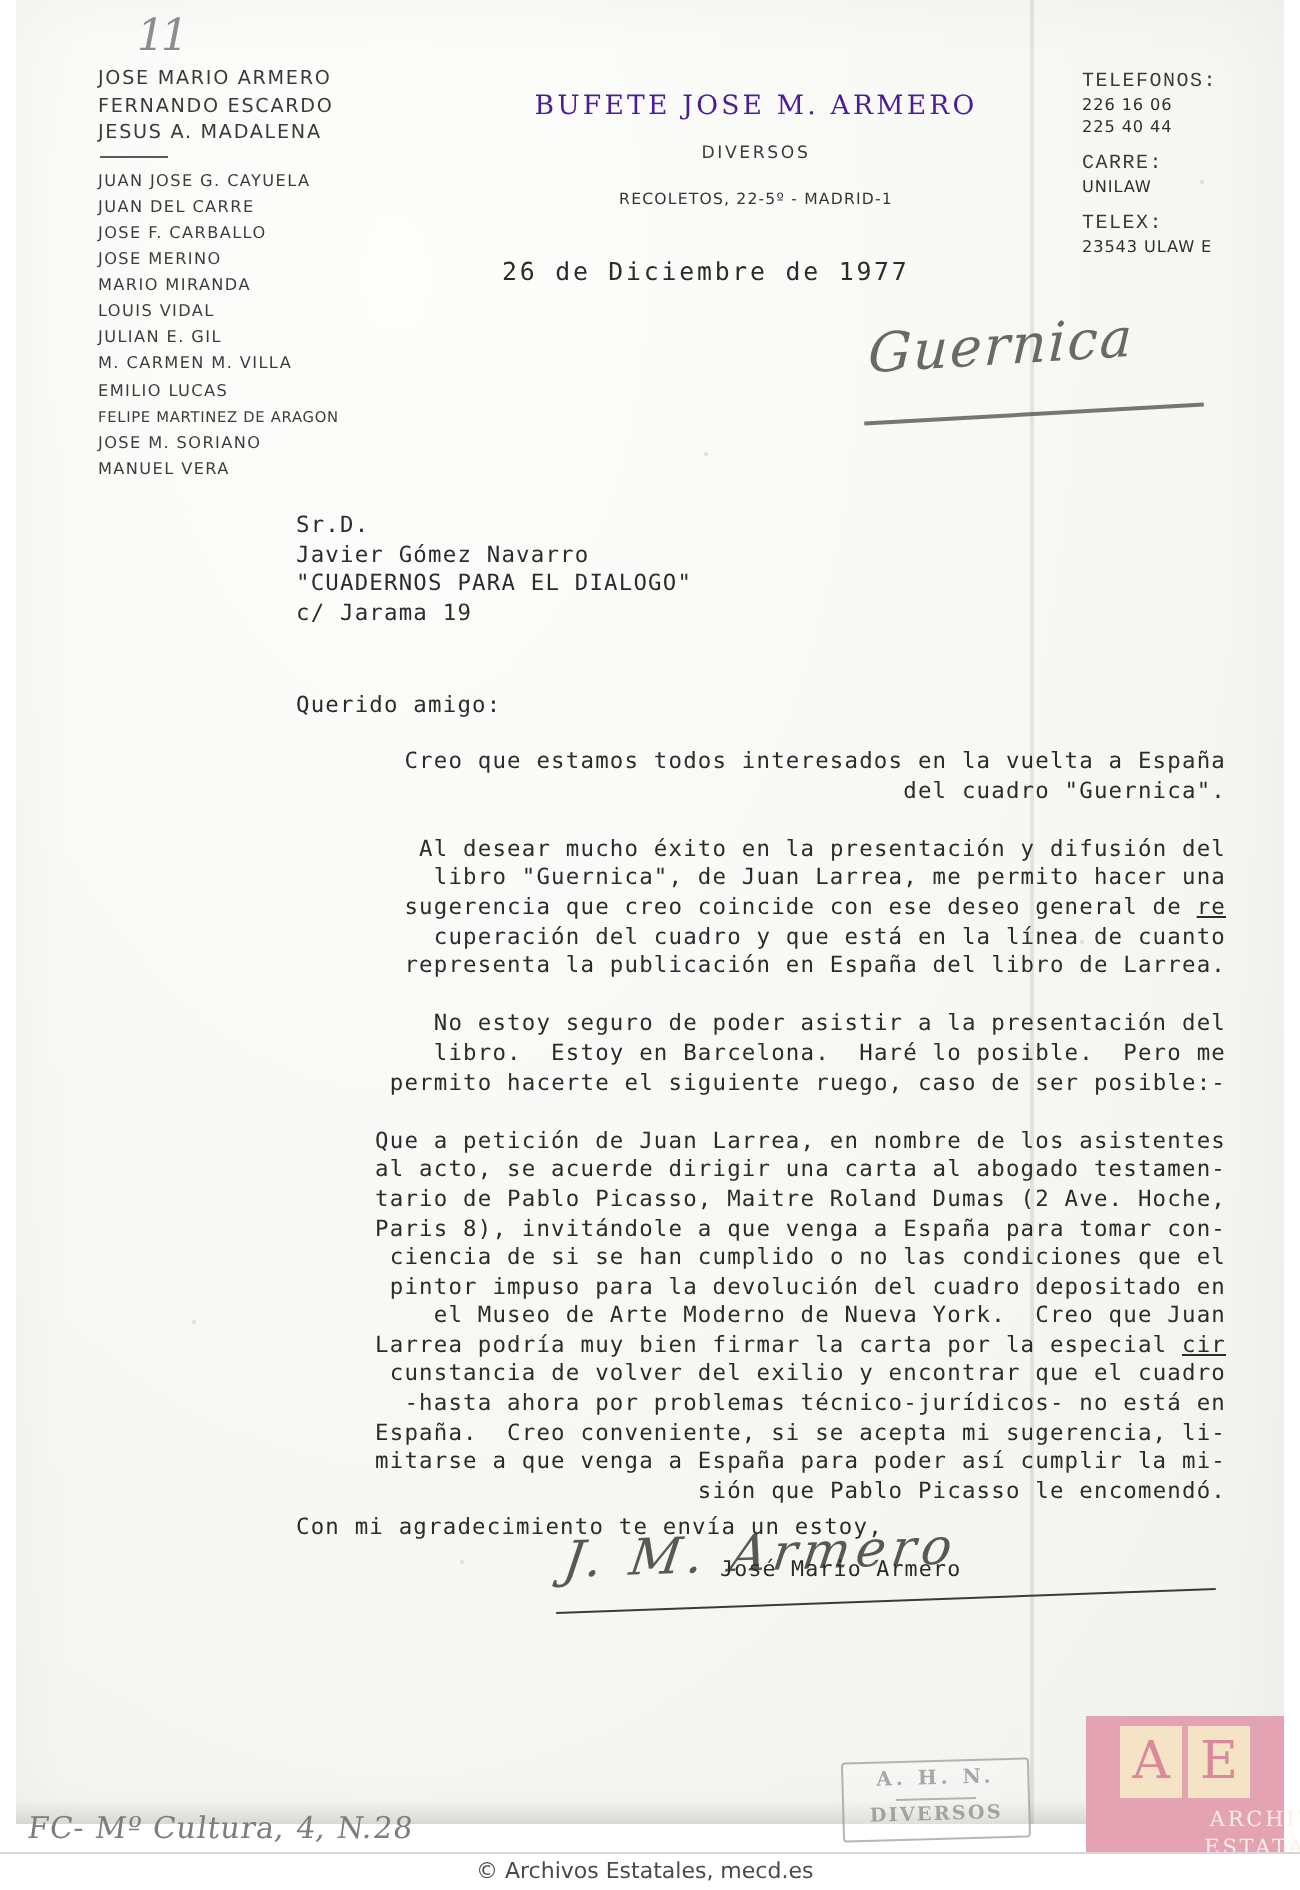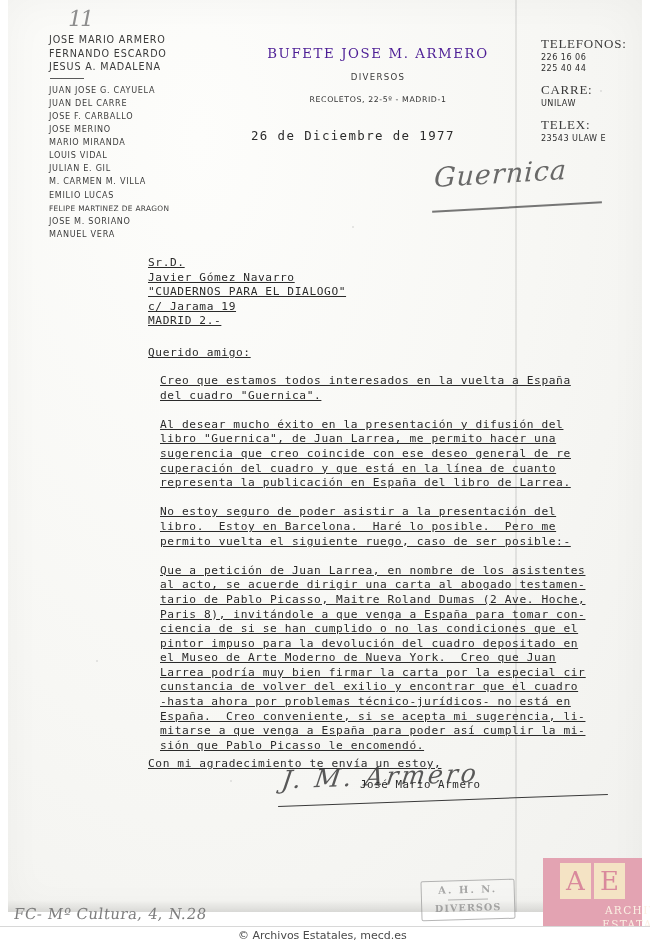--- a/index.html
+++ b/index.html
@@ -62,21 +62,20 @@
   }
 
   
   .tw {
     font-family: "DejaVu Sans Mono", "Liberation Mono", monospace;
     color: #2b2b2b;
     letter-spacing: 0.6px;
     white-space: pre;
     font-size: 11.2px;
     line-height: 14.6px;
-    text-decoration: underline;
   }
 
   
   #lh-left {
     position: absolute;
     left: 49px;
     top: 33px;
     width: 175px;
   }
   .lh-name-major {
@@ -156,22 +155,22 @@
   }
 
   
   #lh-right {
     position: absolute;
     left: 541px;
     top: 36px;
     width: 104px;
   }
   .contact-label {
-    font-family: Liberation Serif, serif;
-    font-size: 13px;
+    font-family: Liberation Mono, monospace;
+    font-size: 10px;
     letter-spacing: 0.75px;
     color: #3a3a3a;
     white-space: nowrap;
   }
   .contact-value {
     font-family: "DejaVu Sans", sans-serif;
     font-size: 8.1px;
     letter-spacing: 0.45px;
     color: #2e2e2e;
     white-space: nowrap;
@@ -211,23 +210,24 @@
   }
 
   
   #salutation {
     position: absolute;
     left: 148px;
     top: 346px;
   }
   #body {
     position: absolute;
-    left: 160px;
+    left: 143px;
     top: 374px;
     width: 470px;
+    text-align: right;
   }
   .para { margin-bottom: 14.6px; }
   .para:last-child { margin-bottom: 0; }
   .uline { text-decoration: underline; }
 
   
   #closing {
     position: absolute;
     left: 148px;
     top: 757px;
@@ -468,38 +468,37 @@
   </div>
 
   <div id="annot-guernica">Guernica</div>
   <div id="annot-guernica-underline"></div>
 
   <div id="recipient">
     <div class="tw">Sr.D.</div>
     <div class="tw">Javier Gómez Navarro</div>
     <div class="tw">"CUADERNOS PARA EL DIALOGO"</div>
     <div class="tw">c/ Jarama 19</div>
-    <div class="tw">MADRID 2.-</div>
   </div>
 
   <div id="salutation" class="tw">Querido amigo:</div>
 
   <div id="body">
     <div class="tw para">Creo que estamos todos interesados en la vuelta a España
 del cuadro "Guernica".</div>
 
     <div class="tw para"><span>Al desear mucho éxito en la presentación y difusión del
 libro "Guernica", de Juan Larrea, me permito hacer una
 sugerencia que creo coincide con ese deseo general de </span><span class="uline">re</span><span>
 cuperación del cuadro y que está en la línea de cuanto
 representa la publicación en España del libro de Larrea.</span></div>
 
     <div class="tw para">No estoy seguro de poder asistir a la presentación del
 libro.  Estoy en Barcelona.  Haré lo posible.  Pero me
-permito vuelta el siguiente ruego, caso de ser posible:-</div>
+permito hacerte el siguiente ruego, caso de ser posible:-</div>
 
     <div class="tw para"><span>Que a petición de Juan Larrea, en nombre de los asistentes
 al acto, se acuerde dirigir una carta al abogado testamen-
 tario de Pablo Picasso, Maitre Roland Dumas (2 Ave. Hoche,
 Paris 8), invitándole a que venga a España para tomar con-
 ciencia de si se han cumplido o no las condiciones que el
 pintor impuso para la devolución del cuadro depositado en
 el Museo de Arte Moderno de Nueva York.  Creo que Juan
 Larrea podría muy bien firmar la carta por la especial </span><span class="uline">cir</span><span>
 cunstancia de volver del exilio y encontrar que el cuadro

